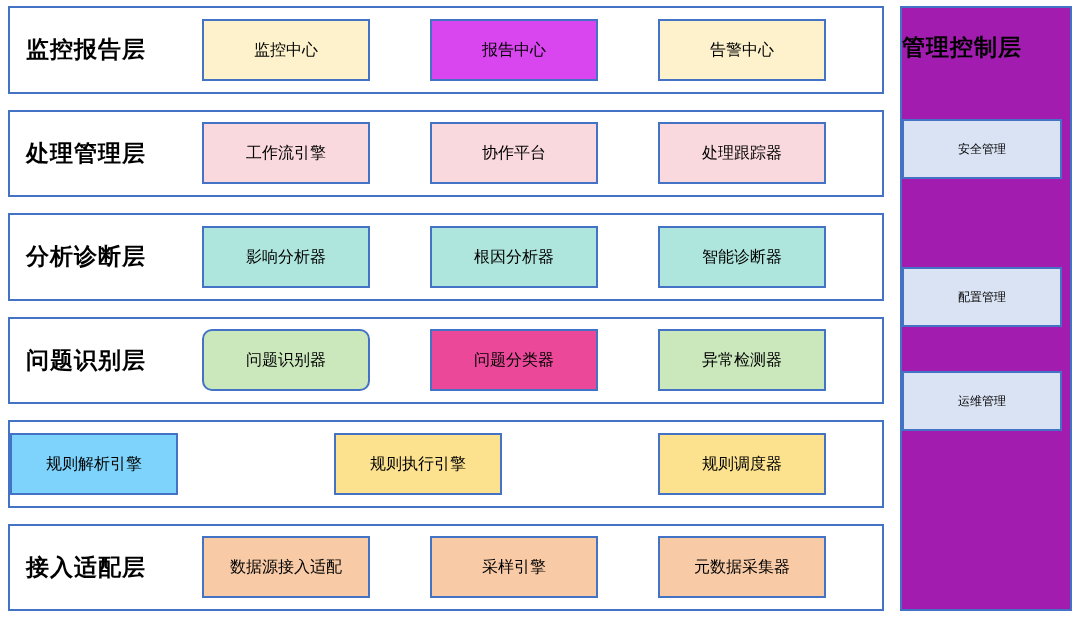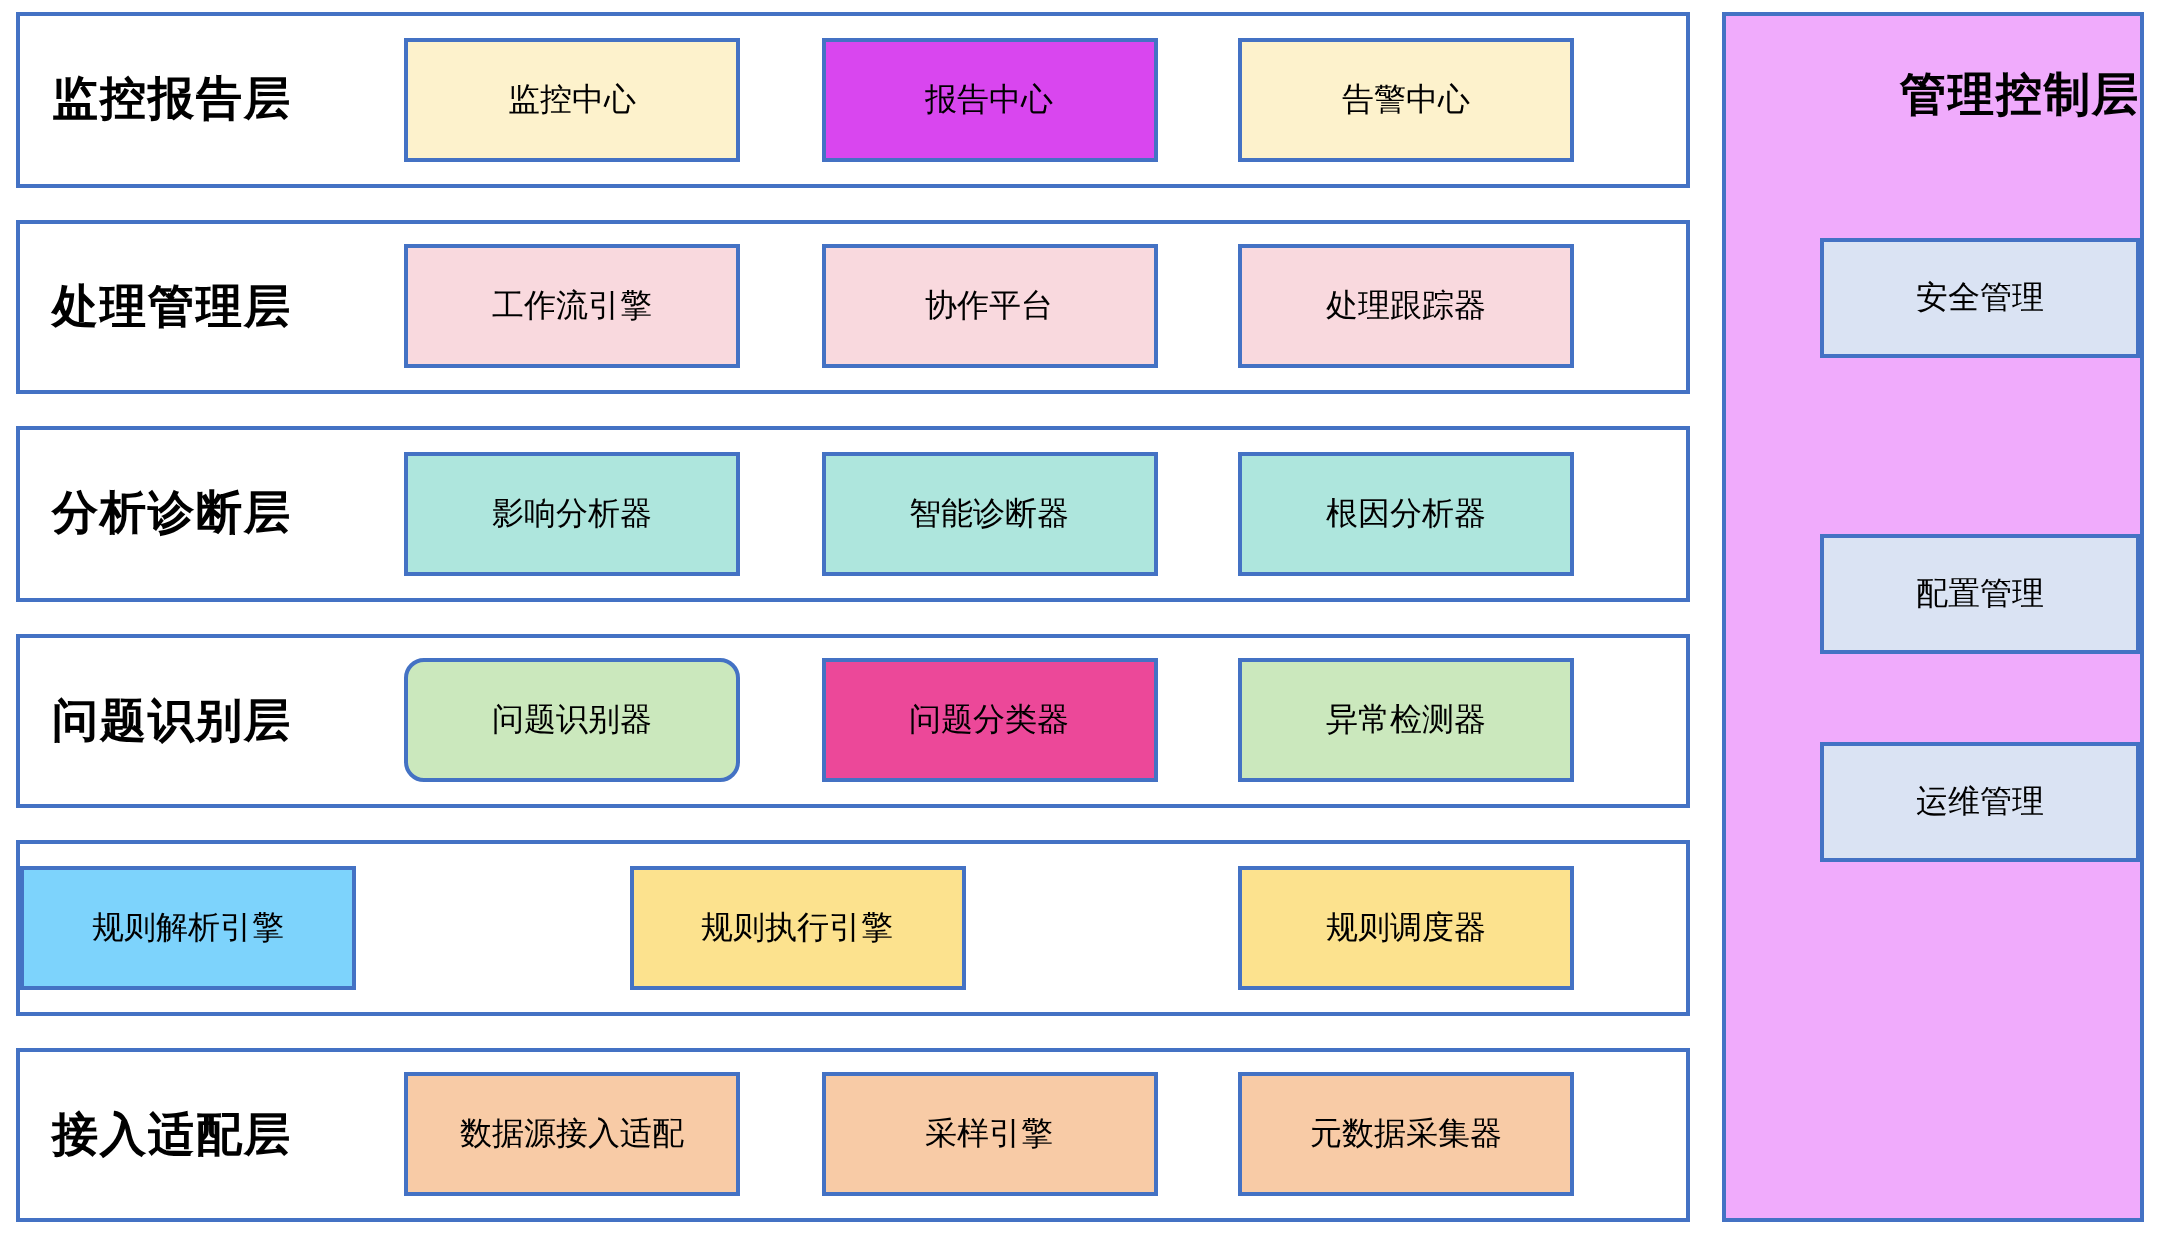--- a/index.html
+++ b/index.html
@@ -38,37 +38,37 @@
   .cbox {
     width: 168px; height: 62px;
     border: 2px solid #4472c4;
     display: flex; align-items: center; justify-content: center;
     font-size: 16px;
     text-align: center;
     line-height: 1.25;
     padding: 0 14px;
   }
   .right-panel {
-    width: 211px;
+    width: 172px;
     border: 2px solid #4472c4;
-    background: #f0abfc;
-    display: flex; flex-direction: column; align-items: flex-end;
+    background: #a21caf;
+    display: flex; flex-direction: column; align-items: flex-start;
   }
   .panel-title {
     margin-top: 24px;
     font-size: 23px;
     font-weight: bold;
     letter-spacing: 1px;
     white-space: nowrap;
   }
   .pbox {
     width: 160px; height: 60px;
     border: 2px solid #4472c4;
     display: flex; align-items: center; justify-content: center;
-    font-size: 16px;
+    font-size: 12px;
   }
   .pbox.first  { margin-top: 56px; }
   .pbox.second { margin-top: 88px; }
   .pbox.third  { margin-top: 44px; }
 </style>
 </head>
 <body>
 
 <div class="page">
 
@@ -89,22 +89,22 @@
         <div class="cbox" style="background-color: rgb(249, 217, 222);">工作流引擎</div>
         <div class="cbox" style="background-color: rgb(249, 217, 222);">协作平台</div>
         <div class="cbox" style="background-color: rgb(249, 217, 222);">处理跟踪器</div>
       </div>
     </div>
 
     <div class="layer-row">
       <div class="layer-label">分析诊断层</div>
       <div class="boxes">
         <div class="cbox" style="background-color: rgb(174, 230, 221);">影响分析器</div>
+        <div class="cbox" style="background-color: rgb(174, 230, 221);">根因分析器</div>
         <div class="cbox" style="background-color: rgb(174, 230, 221);">智能诊断器</div>
-        <div class="cbox" style="background-color: rgb(174, 230, 221);">根因分析器</div>
       </div>
     </div>
 
     <div class="layer-row">
       <div class="layer-label">问题识别层</div>
       <div class="boxes">
         <div class="cbox" style="background-color: rgb(203, 232, 189); border-radius: 10px;">问题识别器</div>
         <div class="cbox" style="background-color: #ec4899;">问题分类器</div>
         <div class="cbox" style="background-color: rgb(203, 232, 189);">异常检测器</div>
       </div>

